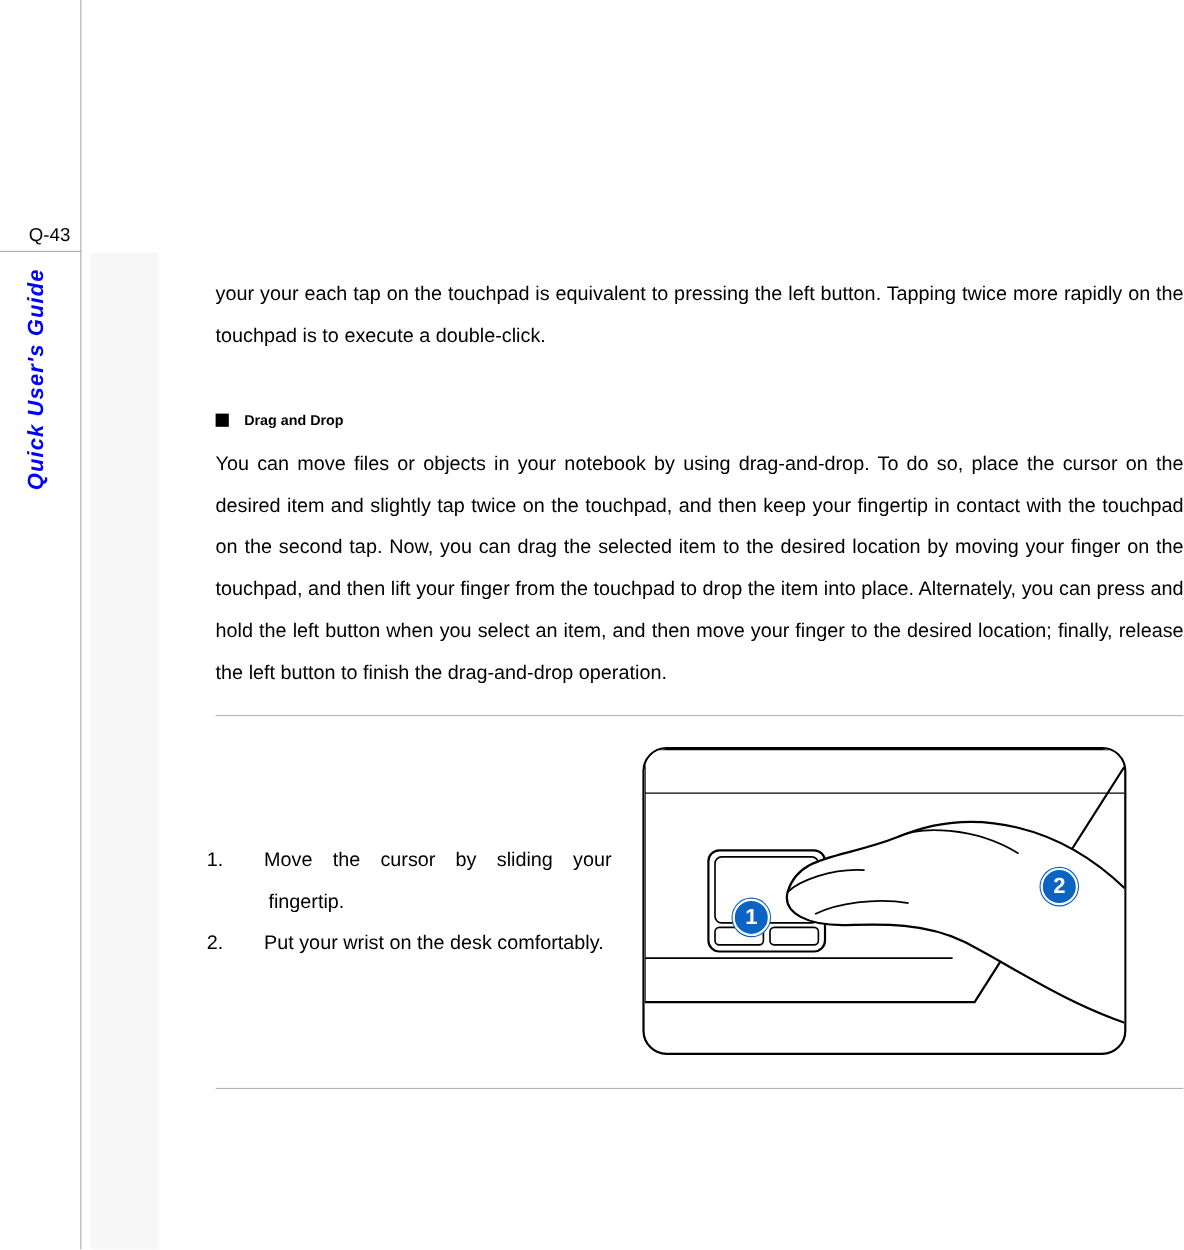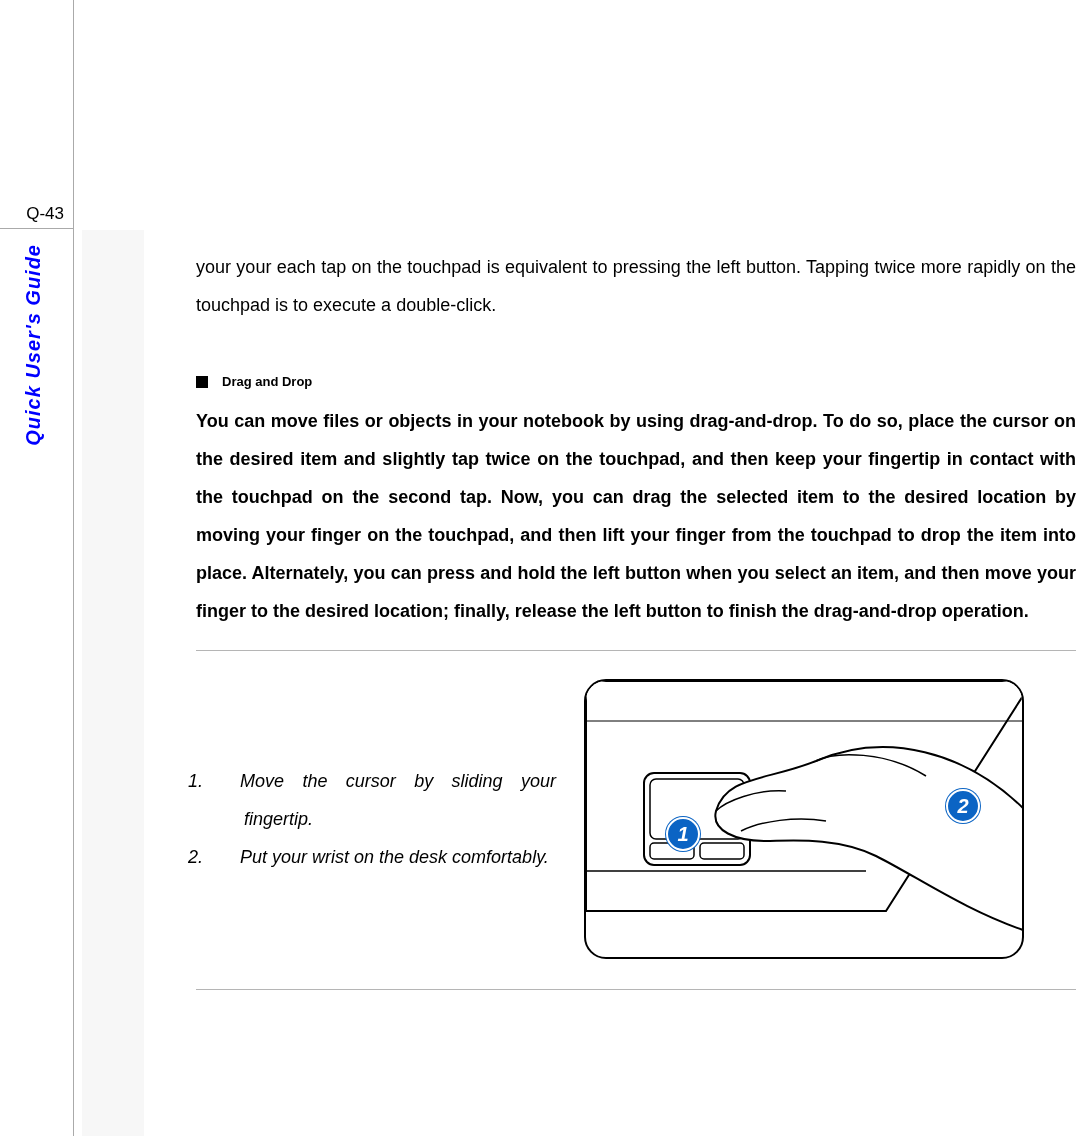--- a/index.html
+++ b/index.html
@@ -92,38 +92,36 @@
     flex: none;
   }
   .bullet-title {
     font-weight: bold;
     font-size: 13px;
     line-height: 28px;
   }
   .para2 {
     text-align: justify;
     margin-bottom: 20px;
-    font-weight: bold;
   }
   .hr {
     border: none;
     border-top: 1px solid #b5b5b5;
     margin: 8px 0 28px 0;
   }
   .hr2 {
     border: none;
     border-top: 1px solid #b5b5b5;
     margin: 30px 0 0 0;
   }
   .figure-area {
     display: flex;
     align-items: center;
     gap: 28px;
     margin: 10px 0 0 0;
-    font-style: italic;
   }
   .figure-text {
     width: 360px;
     font-size: 18px;
     line-height: 38px;
   }
   .figure-text ol {
     list-style: none;
     padding: 0;
   }

